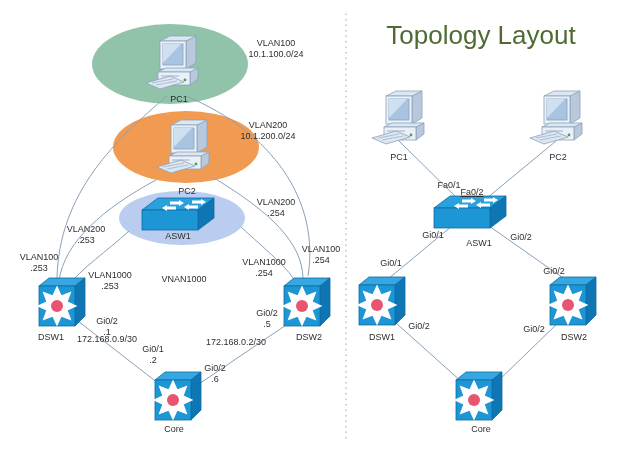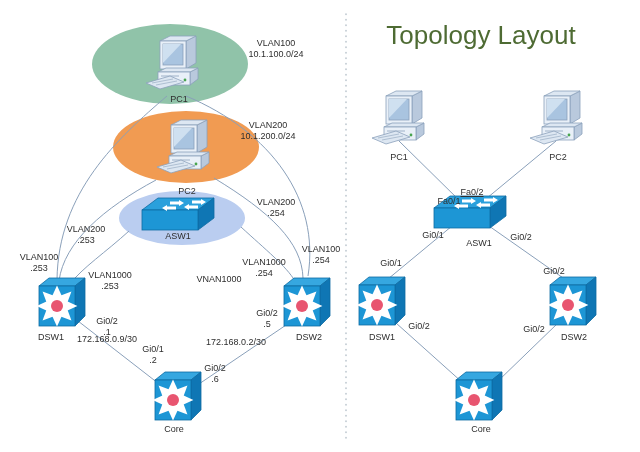--- a/index.html
+++ b/index.html
@@ -125,21 +125,21 @@
   <div class="lbl" style="left:268px; top:120px;">VLAN200
 10.1.200.0/24</div>
   <div class="lbl" style="left:187px; top:186px;">PC2</div>
   <div class="lbl" style="left:178px; top:231px;">ASW1</div>
   <div class="lbl" style="left:86px;  top:224px;">VLAN200
 .253</div>
   <div class="lbl" style="left:39px;  top:252px;">VLAN100
 .253</div>
   <div class="lbl" style="left:110px; top:270px;">VLAN1000
 .253</div>
-  <div class="lbl" style="left:184px; top:274px;margin-left:35px;">VNAN1000</div>
+  <div class="lbl" style="left:184px; top:274px;">VNAN1000</div>
   <div class="lbl" style="left:276px; top:197px;">VLAN200
 .254</div>
   <div class="lbl" style="left:321px; top:244px;">VLAN100
 .254</div>
   <div class="lbl" style="left:264px; top:257px;">VLAN1000
 .254</div>
   <div class="lbl" style="left:51px;  top:332px;">DSW1</div>
   <div class="lbl" style="left:107px; top:316px;">Gi0/2
 .1</div>
   <div class="lbl" style="left:107px; top:334px;">172.168.0.9/30</div>
@@ -148,21 +148,21 @@
   <div class="lbl" style="left:236px; top:337px;text-align:center;">172.168.0.2/30</div>
   <div class="lbl" style="left:267px; top:308px;">Gi0/2
 .5</div>
   <div class="lbl" style="left:215px; top:363px;">Gi0/2
 .6</div>
   <div class="lbl" style="left:309px; top:332px;">DSW2</div>
   <div class="lbl" style="left:174px; top:424px;">Core</div>
 
   <div class="lbl" style="left:399px; top:152px;">PC1</div>
   <div class="lbl" style="left:558px; top:152px;">PC2</div>
-  <div class="lbl" style="left:449px; top:196px;">Fa0/1</div>
+  <div class="lbl" style="left:449px; top:180px;">Fa0/1</div>
   <div class="lbl" style="left:472px; top:187px;text-decoration:underline;">Fa0/2</div>
   <div class="lbl" style="left:433px; top:230px;">Gi0/1</div>
   <div class="lbl" style="left:521px; top:232px;">Gi0/2</div>
   <div class="lbl" style="left:479px; top:238px;">ASW1</div>
   <div class="lbl" style="left:391px; top:258px;">Gi0/1</div>
   <div class="lbl" style="left:554px; top:266px;">Gi0/2</div>
   <div class="lbl" style="left:419px; top:321px;">Gi0/2</div>
   <div class="lbl" style="left:534px; top:324px;">Gi0/2</div>
   <div class="lbl" style="left:382px; top:332px;">DSW1</div>
   <div class="lbl" style="left:574px; top:332px;">DSW2</div>

